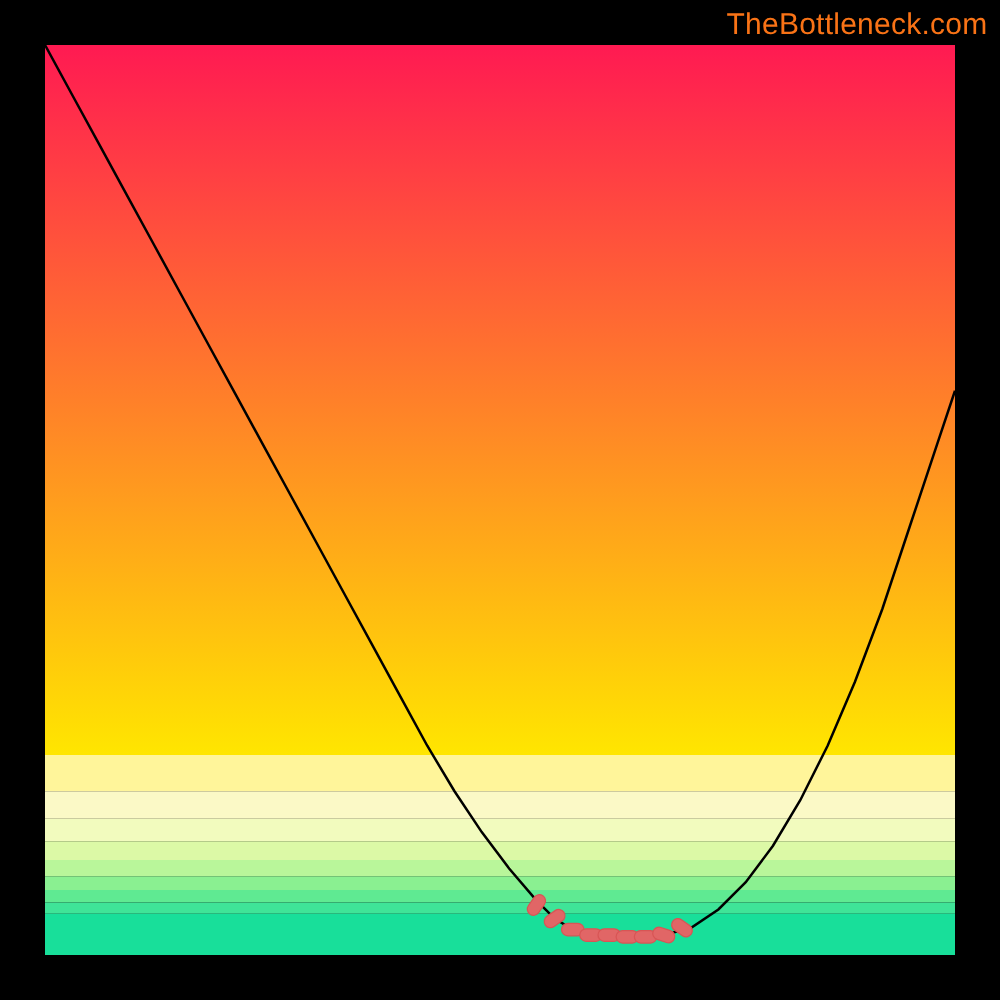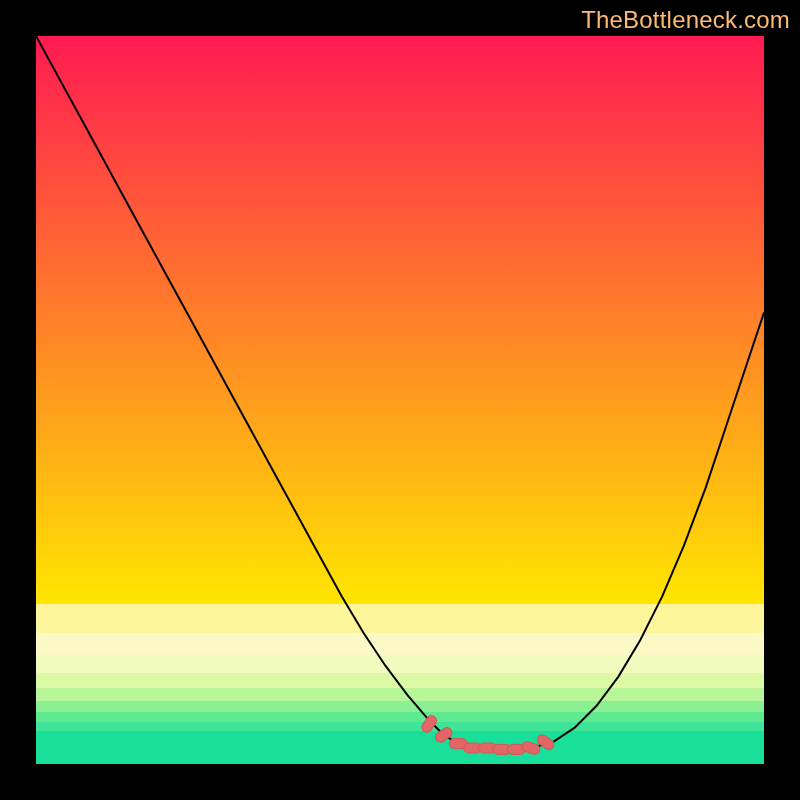--- a/index.html
+++ b/index.html
@@ -7,21 +7,21 @@
   .container {
     position: relative;
     width: 800px;
     height: 800px;
     background: #000;
   }
   .watermark {
     position: absolute;
     top: 6px;
     right: 10px;
-    color: #fdba74;
+    color: #f97316;
     font-family: Arial, Helvetica, sans-serif;
     font-size: 24px;
     font-weight: 500;
     letter-spacing: 0.2px;
     z-index: 5;
   }
   .plot-area {
     position: absolute;
     left: 36px;
     top: 36px;

